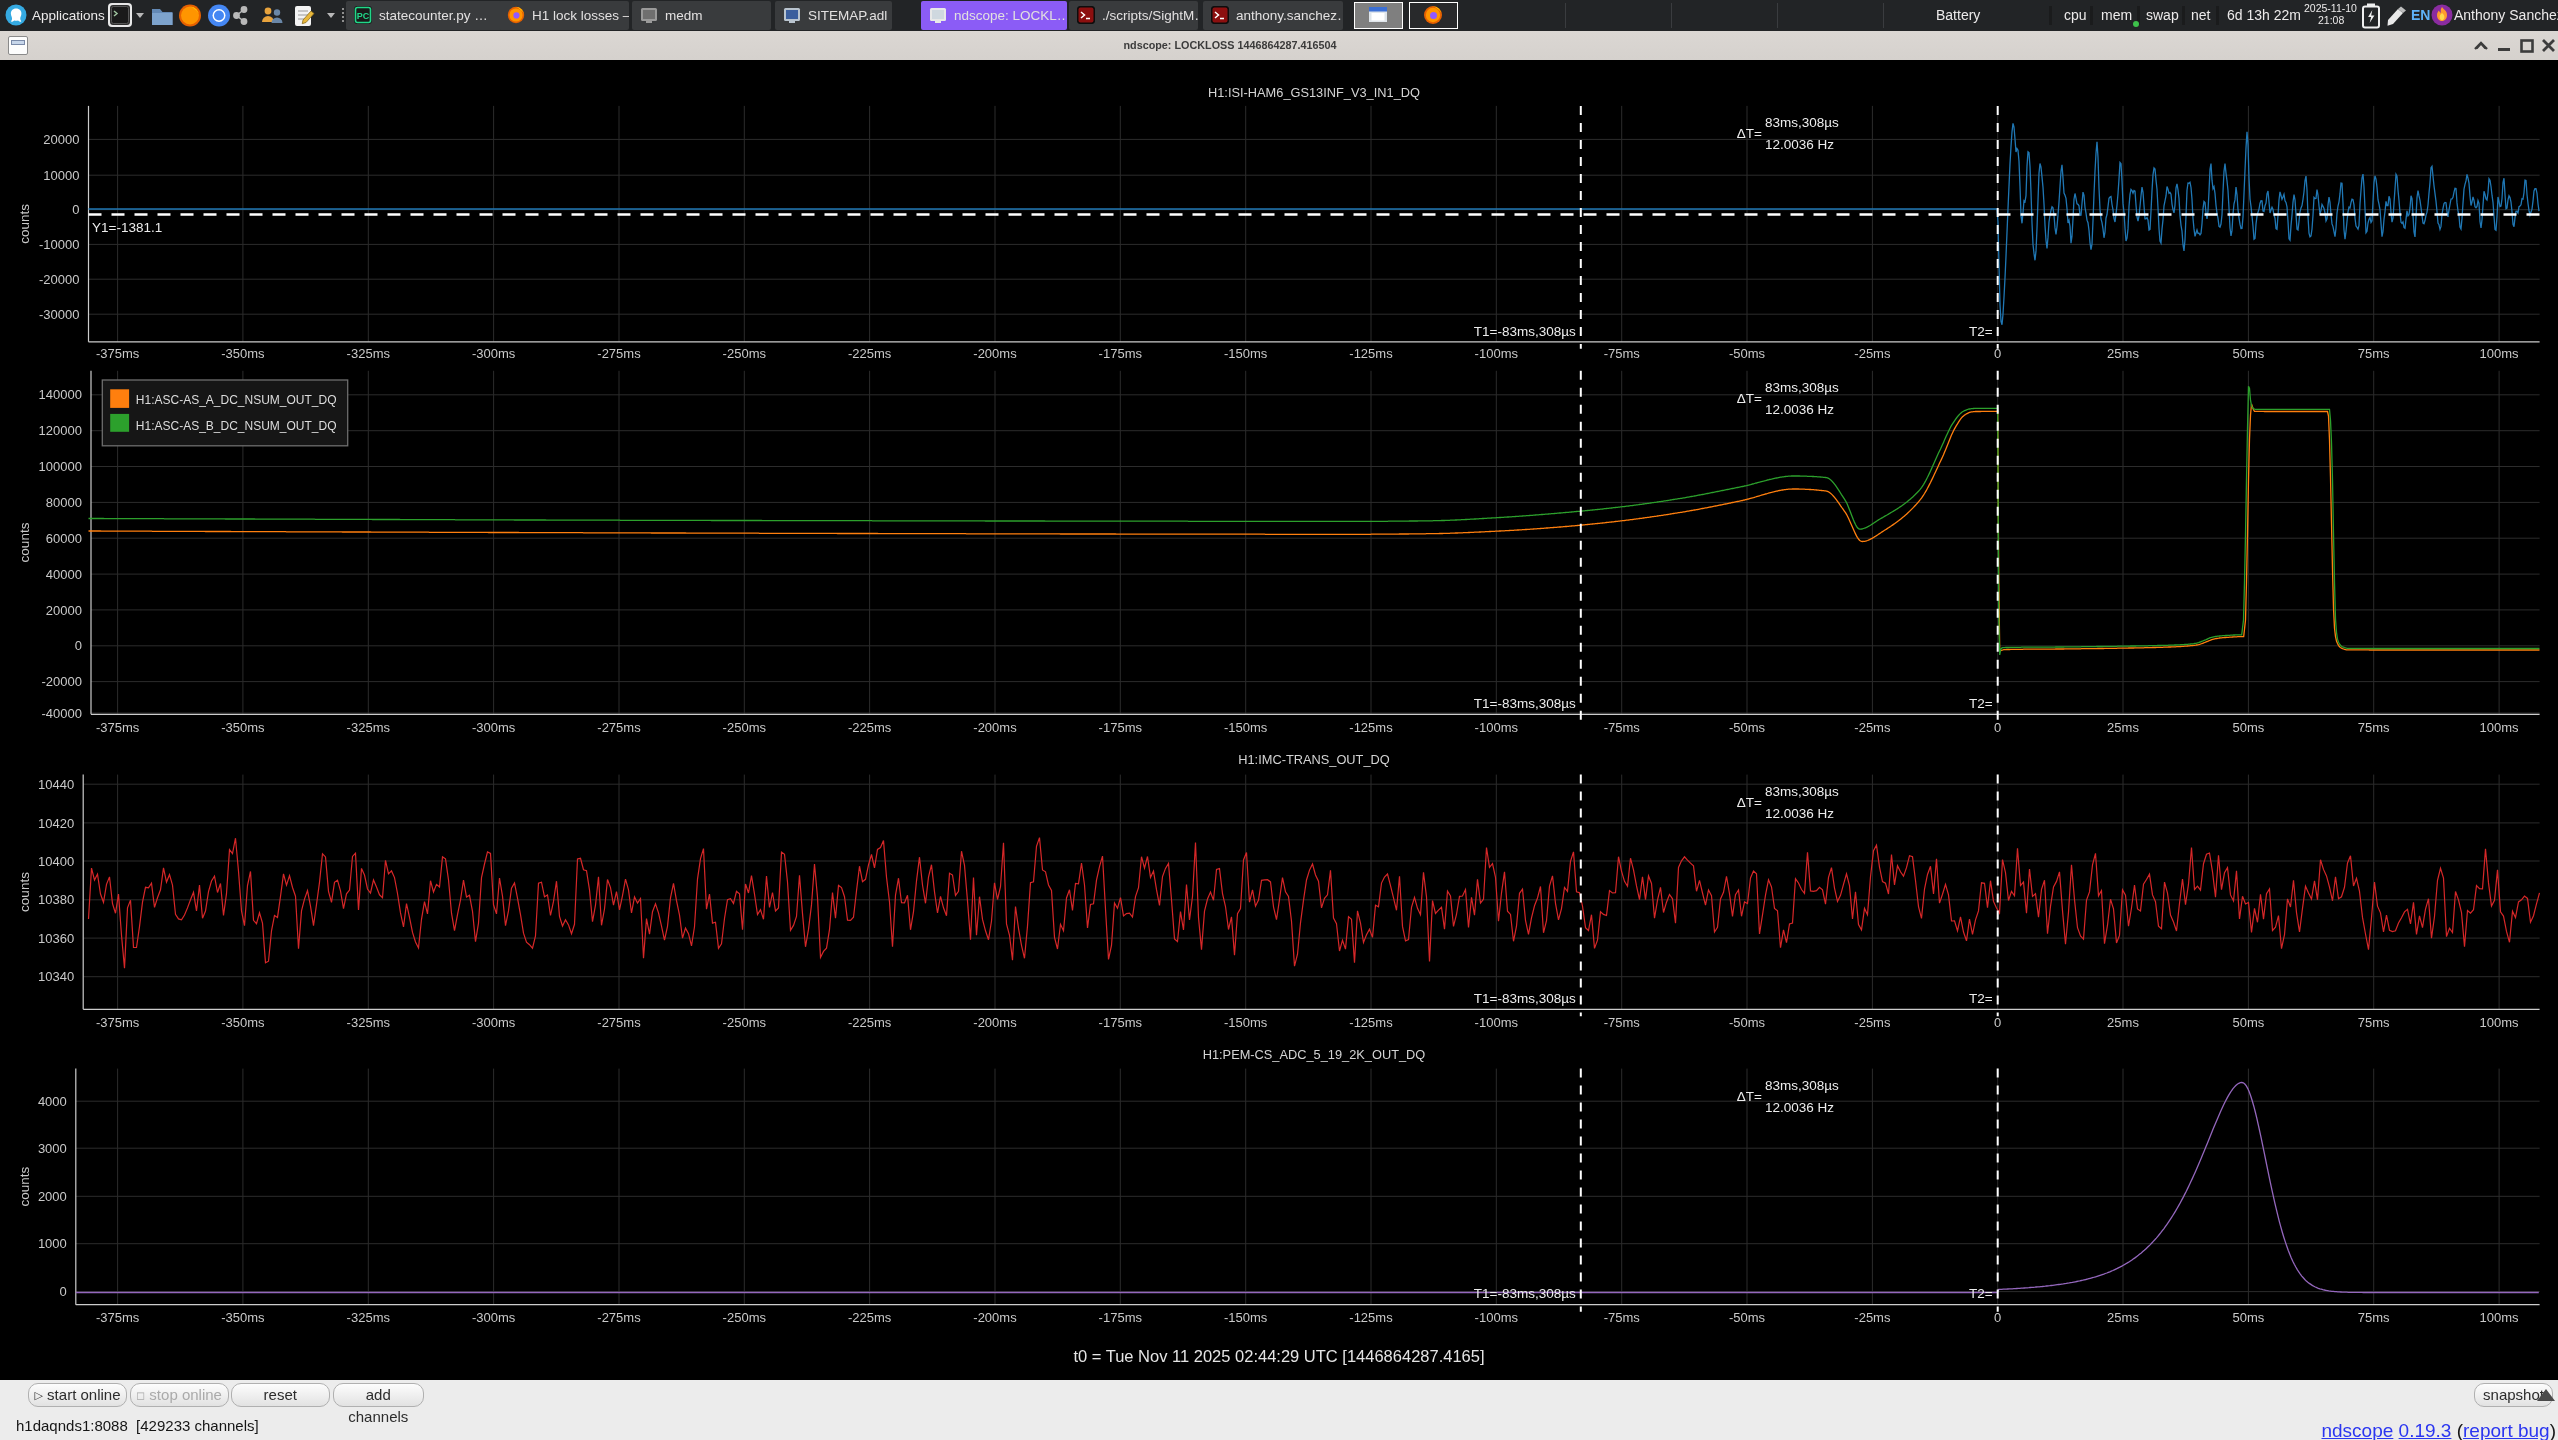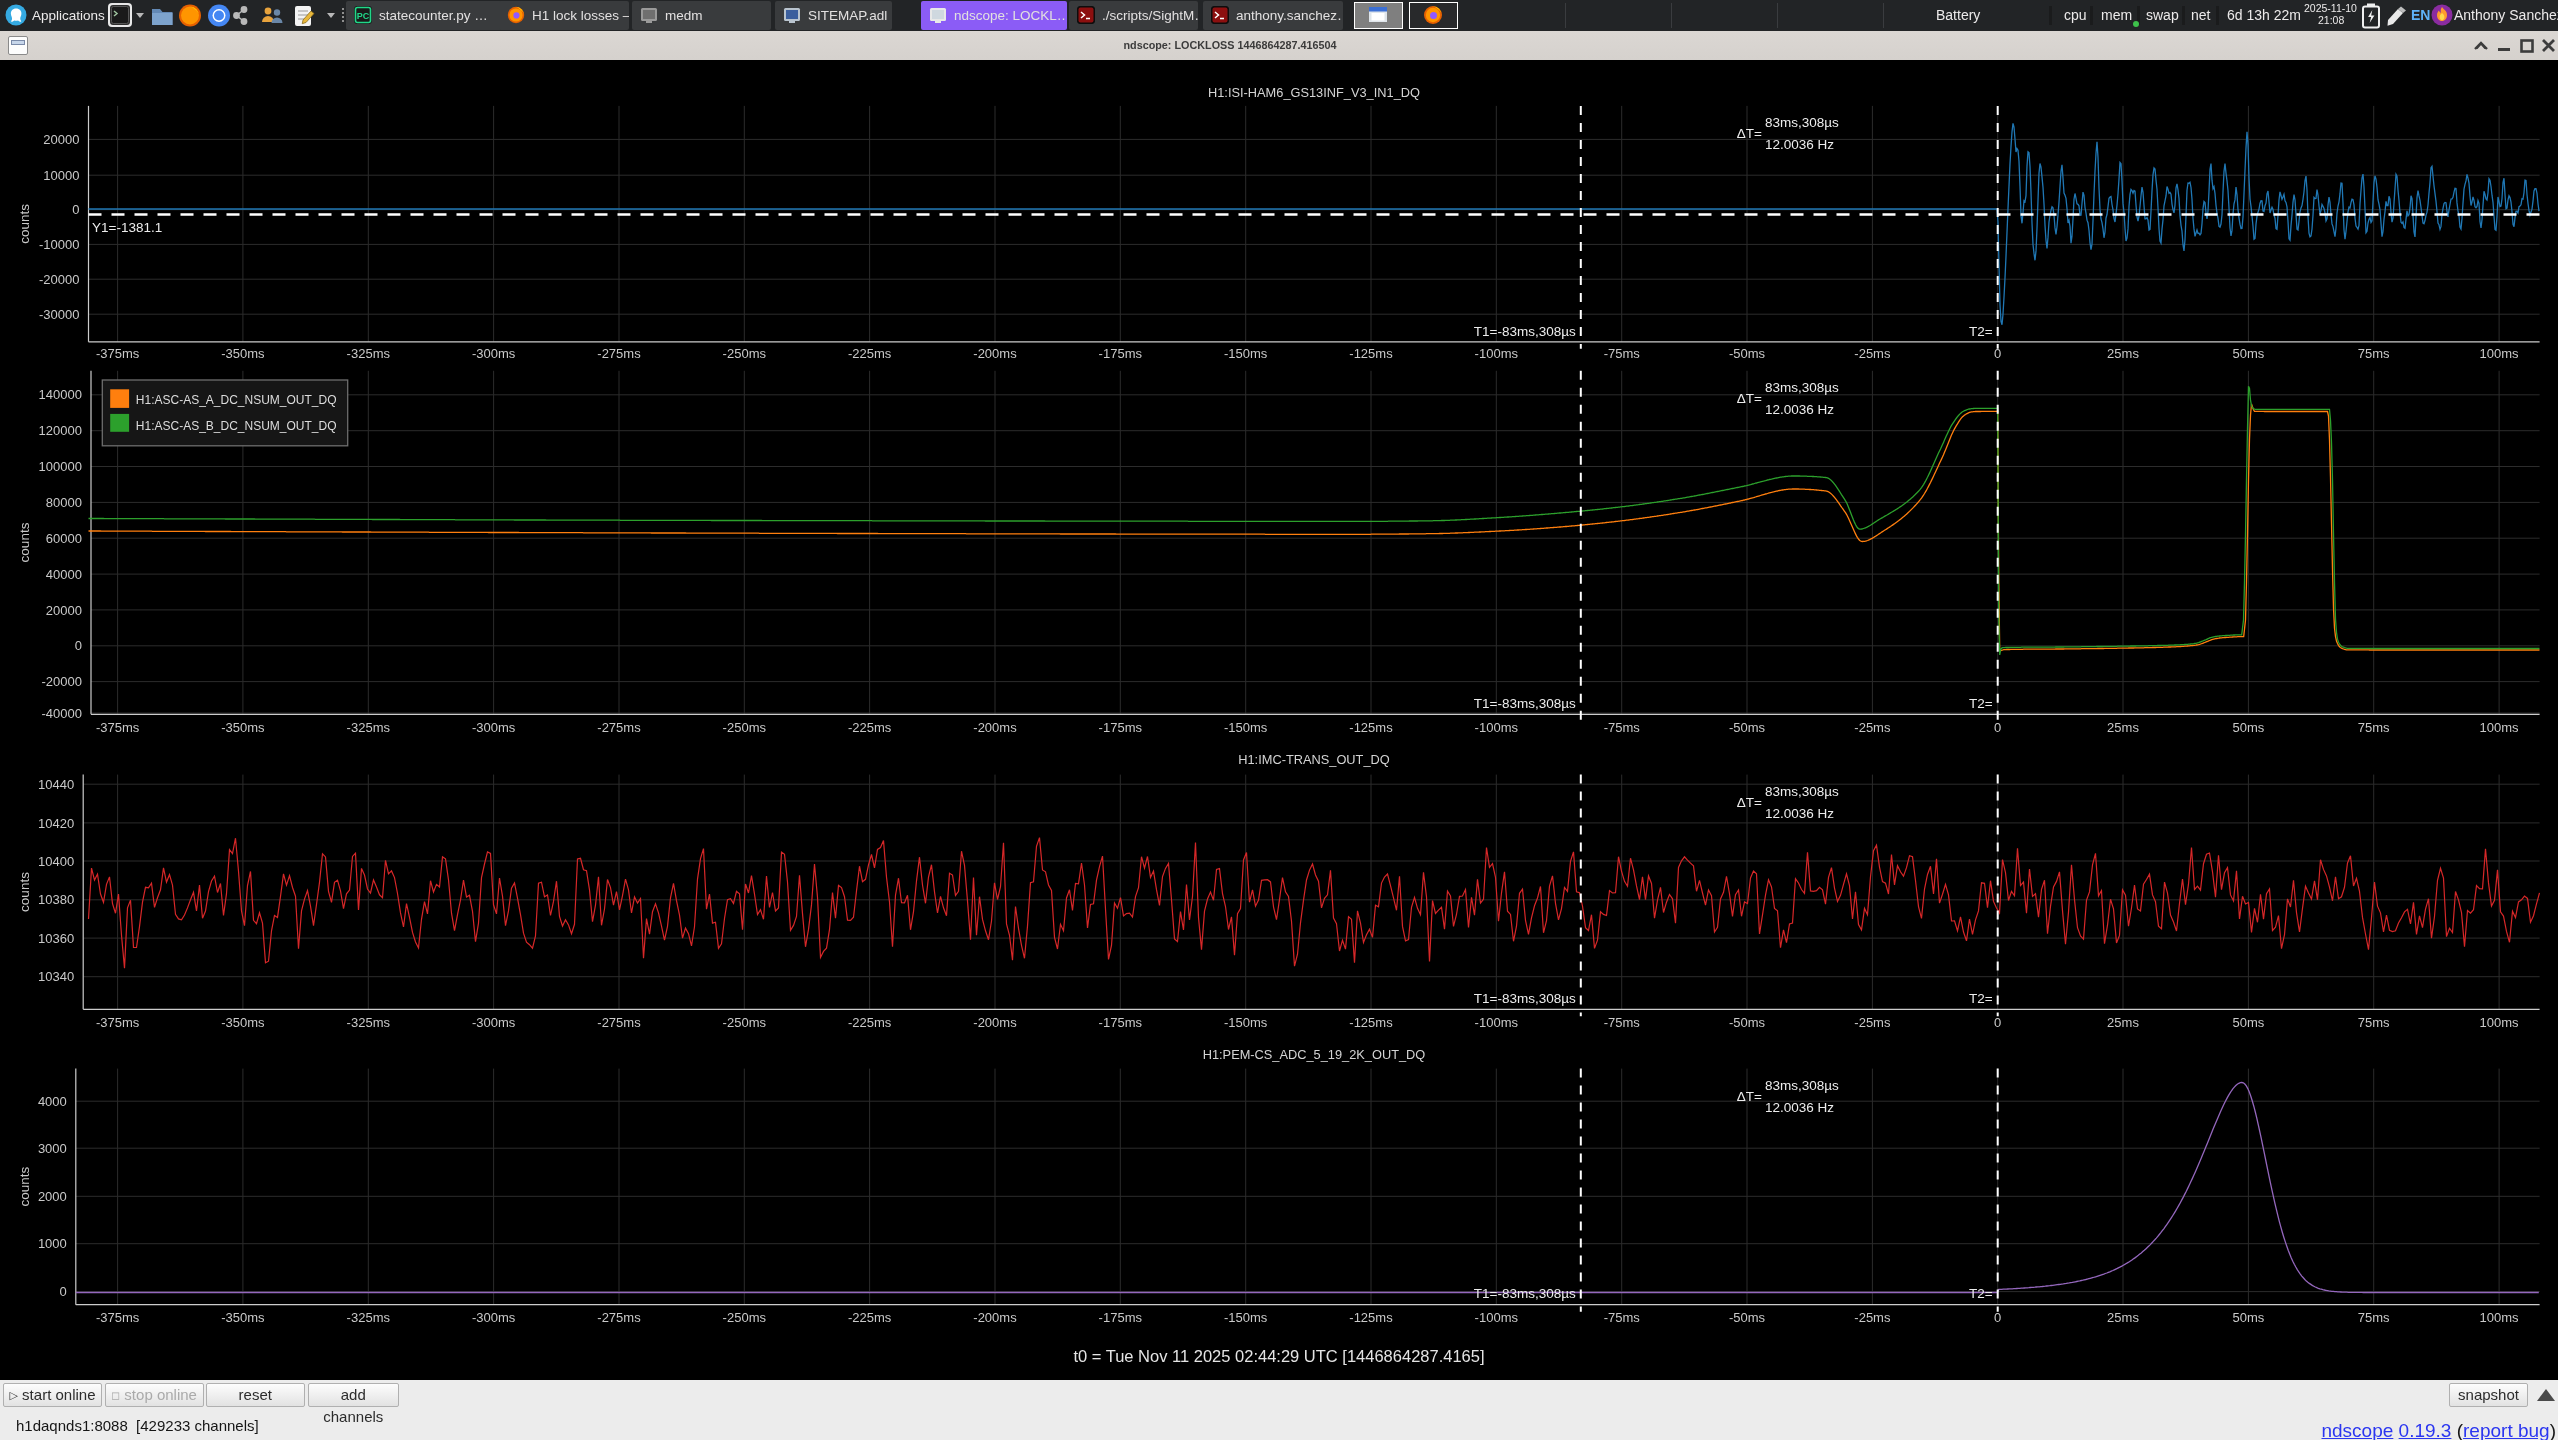--- a/index.html
+++ b/index.html
@@ -9,21 +9,21 @@
 .wbtn { position:absolute; top:1px; height:29px; background:#393b3d; border-radius:2px;
   color:#e2e0e0; font-size:13.5px; line-height:29px; white-space:nowrap; overflow:hidden; }
 .wbtn .ic { display:inline-block; width:18px; height:18px; vertical-align:-4px; margin:0 7px 0 8px; border-radius:2px; }
 #titlebar { position:absolute; left:0; top:31px; width:2558px; height:46px;
   background:linear-gradient(#dbd7d3,#d2ceca); border-bottom:1px solid #f5f4f2; }
 #titletext { position:absolute; width:100%; text-align:center; font-size:10.8px; font-weight:bold;
   color:#3b3b3b; line-height:29px; left:-49px;}
 .tbtn { position:absolute; top:0; width:22px; height:29px; color:#3c3c3c; text-align:center; }
 #bottom { position:absolute; left:0; top:1380px; width:2558px; height:60px; background:#ececec; }
 .btn { position:absolute; top:3px; height:24px; background:linear-gradient(#fdfdfd,#e2e2e2);
-  border:1px solid #b0b0b0; border-radius:2px; font-size:15px; color:#2c2c2c; text-align:center; line-height:22px; }
+  border:1px solid #b0b0b0; border-radius:10px; font-size:15px; color:#2c2c2c; text-align:center; line-height:22px;margin-left:25px; }
 #status { position:absolute; left:16px; top:37px; font-size:15px; color:#161616; }
 #links { position:absolute; right:2px; top:40px; font-size:19px; color:#161616; }
 #links a { color:#2b36f0; text-decoration:underline; }
 .sep { position:absolute; top:3px; width:1px; height:25px; background:#3a3c3f; }
 .tsep { position:absolute; top:6px; width:3px; height:19px; background:#1a1b1c; }
 </style></head>
 <body>
 <div id="panel">
   <svg width="24" height="24" style="position:absolute;left:5px;top:4px">
       <circle cx="11" cy="11" r="10.5" fill="#35aae2"></circle>

